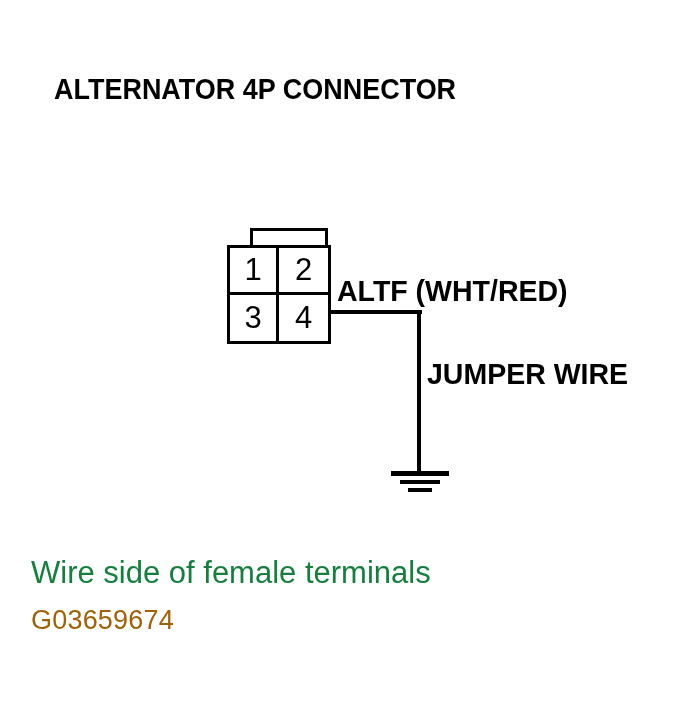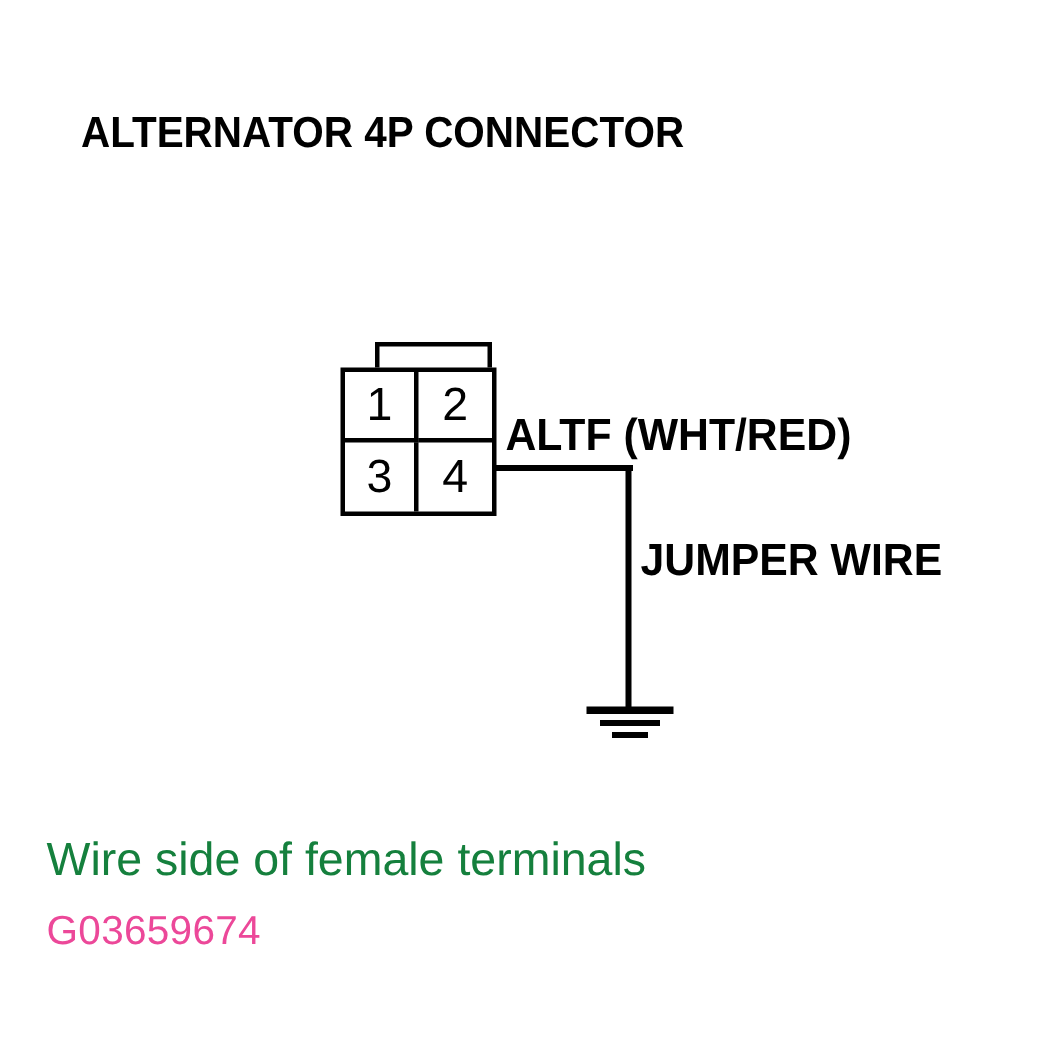--- a/index.html
+++ b/index.html
@@ -149,21 +149,21 @@
   .caption-code {
     position: absolute;
     left: 31px;
     top: 605px;
     font-family: "Liberation Sans", sans-serif;
     font-weight: normal;
     font-size: 27px;
     line-height: 30px;
     letter-spacing: 0.2px;
     white-space: nowrap;
-    color: #ec4899;
+    color: #a16207;
   }
 </style>
 </head>
 <body>
 
 <div id="page">
 
   <div class="diagram-title">ALTERNATOR 4P CONNECTOR</div>
 
   <div class="connector-wrap">

